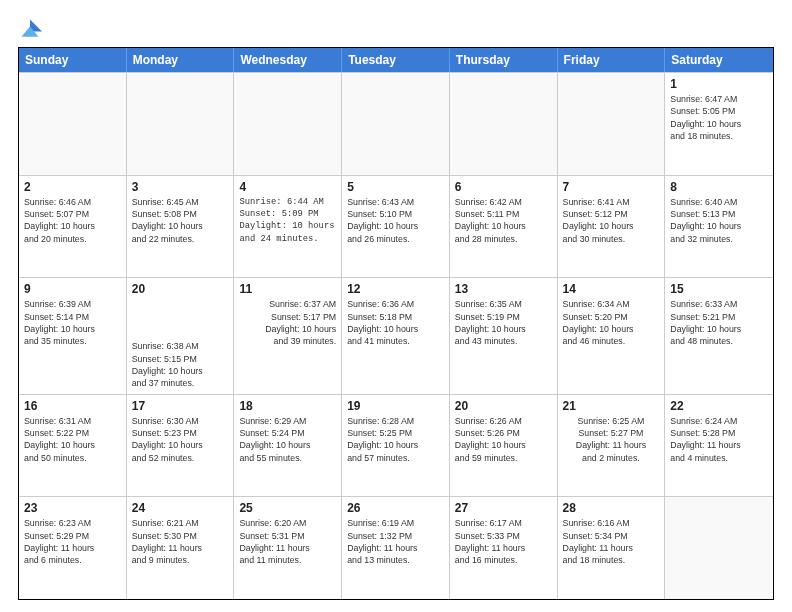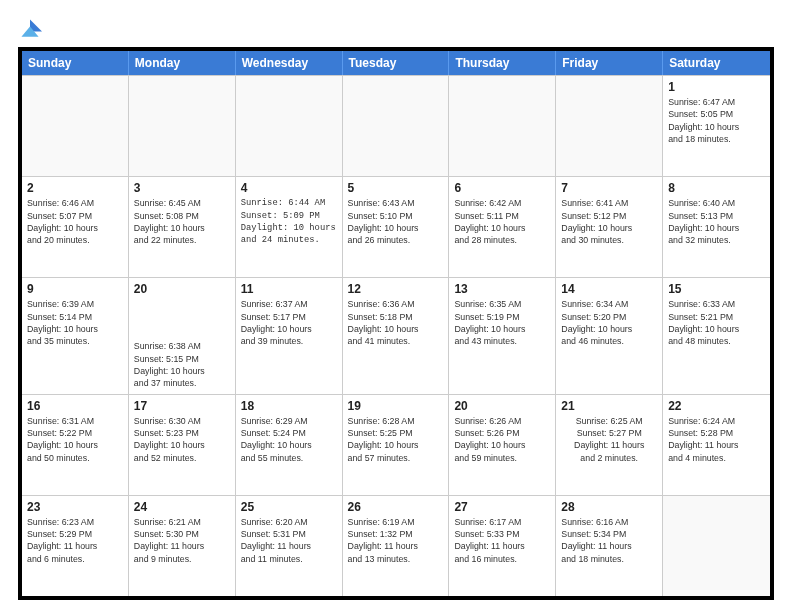--- a/index.html
+++ b/index.html
@@ -41,21 +41,21 @@
       color: #333;
     }
     .location {
       font-size: 14px;
       color: #555;
     }
     .calendar {
       flex: 1;
       display: flex;
       flex-direction: column;
-      border: 4px solid #000000;
+      border: 1px solid #000000;
     }
     .cal-header {
       display: grid;
       grid-template-columns: repeat(7, 1fr);
       background: #3a7bd5;
     }
     .cal-header-cell {
       color: #fff;
       font-size: 12px;
       font-weight: bold;
@@ -207,21 +207,21 @@
           </div>
           <div class="cal-cell">
             <span class="cell-date">20</span>
             <div class="cell-info" style="white-space: pre-line; margin-top: 44px;">Sunrise: 6:38 AM
 Sunset: 5:15 PM
 Daylight: 10 hours
 and 37 minutes.</div>
           </div>
           <div class="cal-cell">
             <span class="cell-date">11</span>
-            <div class="cell-info" style="white-space: pre-line;">Sunrise: 6:37 AM
+            <div class="cell-info" style="white-space: pre-line; text-align: right;">Sunrise: 6:37 AM
 Sunset: 5:17 PM
 Daylight: 10 hours
 and 39 minutes.</div>
           </div>
           <div class="cal-cell">
             <span class="cell-date">12</span>
             <div class="cell-info" style="white-space: pre-line;">Sunrise: 6:36 AM
 Sunset: 5:18 PM
 Daylight: 10 hours
 and 41 minutes.</div>

